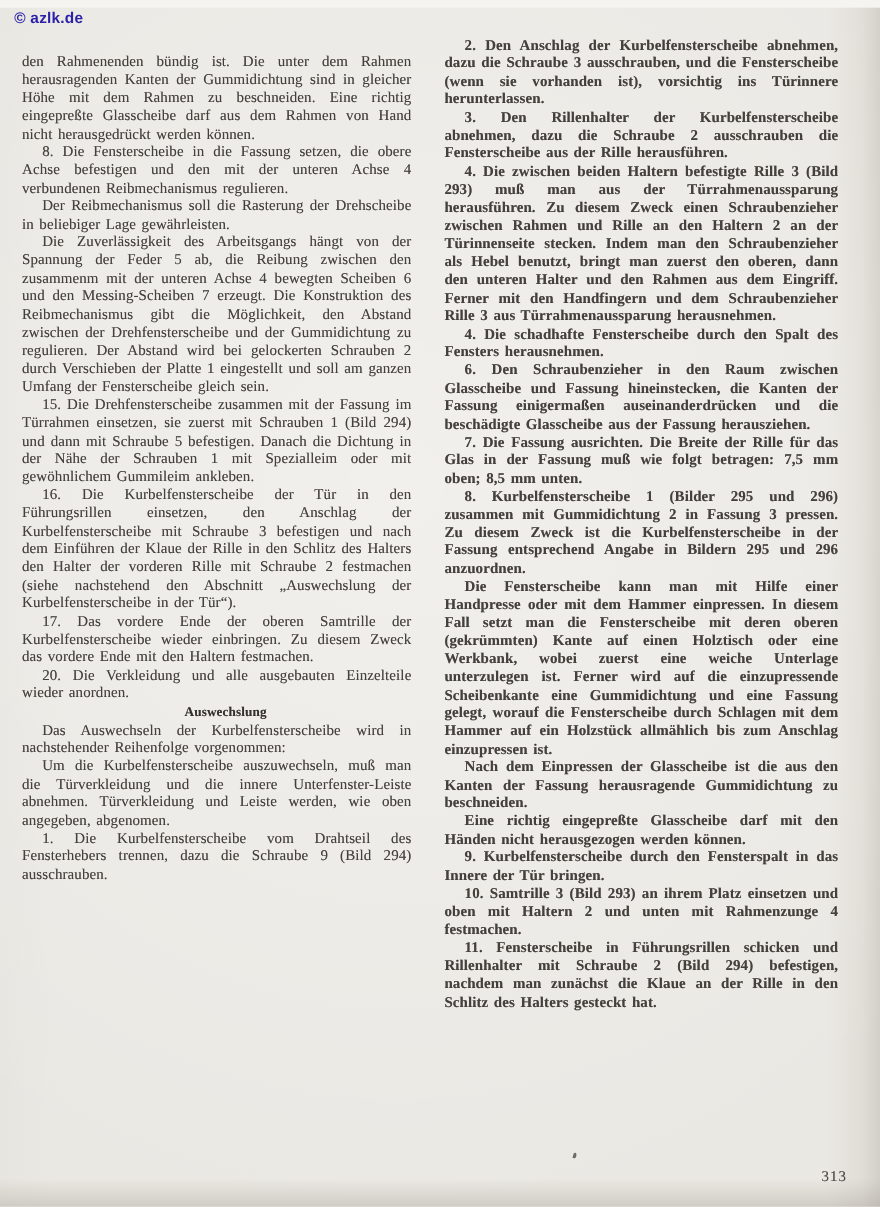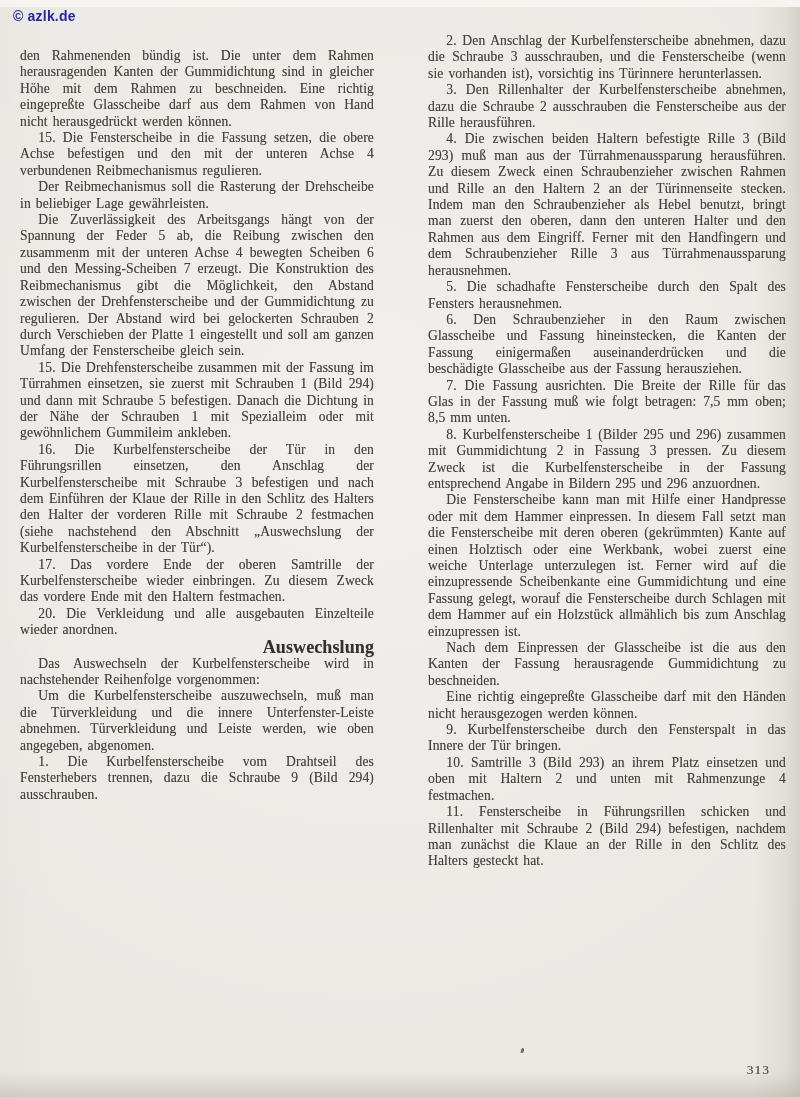--- a/index.html
+++ b/index.html
@@ -45,30 +45,30 @@
   .col {
     position: absolute;
     text-align: justify;
     font-size: 13.6px;
     line-height: 16.4px;
     letter-spacing: 0.1px;
     word-spacing: 1.5px;
     text-shadow: 0 0 0.5px rgba(60,56,50,0.45);
   }
   .col-left  { left: 20px;  top: 48px; width: 354px; }
-  .col-right { left: 428px; top: 33px; width: 358px; }
+  .col-right { left: 404px; top: 33px; width: 358px; font-weight: bold; }
 
   .col p { margin: 0; text-indent: 1.35em; }
   .col p.noindent { text-indent: 0; }
 
   .section-heading {
     margin: 14px 0 17px 0;
-    text-align: right;
+    text-align: center;
     font-weight: 700;
-    font-size: 18px;
+    font-size: 12px;
     line-height: 17px;
     color: #35322e;
     text-indent: 0;
     word-spacing: 3px;
   }
   .section-heading .hl { display: block; }
 
   .page-number {
     position: absolute;
     right: 30px; top: 1038px;
@@ -90,42 +90,42 @@
 </style>
 </head>
 <body>
 
 <div class="page">
 
   <div class="watermark">© azlk.de</div>
 
   <div class="col col-left">
     <p class="noindent">den Rahmenenden bündig ist. Die unter dem Rahmen herausragenden Kanten der Gummidichtung sind in gleicher Höhe mit dem Rahmen zu beschneiden. Eine richtig eingepreßte Glasscheibe darf aus dem Rahmen von Hand nicht herausgedrückt werden können.</p>
-    <p>15. Die Fensterscheibe in die Fassung setzen, die obere Achse befestigen und den mit der unteren Achse 4 verbundenen Reibmechanismus regulieren.</p>
+    <p>8. Die Fensterscheibe in die Fassung setzen, die obere Achse befestigen und den mit der unteren Achse 4 verbundenen Reibmechanismus regulieren.</p>
     <p>Der Reibmechanismus soll die Rasterung der Drehscheibe in beliebiger Lage gewährleisten.</p>
     <p>Die Zuverlässigkeit des Arbeitsgangs hängt von der Spannung der Feder 5 ab, die Reibung zwischen den zusammenm mit der unteren Achse 4 bewegten Scheiben 6 und den Messing-Scheiben 7 erzeugt. Die Konstruktion des Reibmechanismus gibt die Möglichkeit, den Abstand zwischen der Drehfensterscheibe und der Gummidichtung zu regulieren. Der Abstand wird bei gelockerten Schrauben 2 durch Verschieben der Platte 1 eingestellt und soll am ganzen Umfang der Fensterscheibe gleich sein.</p>
     <p>15. Die Drehfensterscheibe zusammen mit der Fassung im Türrahmen einsetzen, sie zuerst mit Schrauben 1 (Bild 294)  und dann mit Schraube 5 befestigen. Danach die  Dichtung in der Nähe der Schrauben 1 mit Spezialleim oder mit gewöhnlichem Gummileim ankleben.</p>
     <p>16. Die Kurbelfensterscheibe der Tür in den Führungsrillen einsetzen, den Anschlag der Kurbelfensterscheibe mit Schraube 3 befestigen und nach dem Einführen der Klaue der Rille in den Schlitz des Halters den Halter der vorderen Rille mit Schraube 2 festmachen  (siehe nachstehend den Abschnitt „Auswechslung der Kurbelfensterscheibe in der Tür“).</p>
     <p>17. Das vordere Ende der oberen Samtrille der Kurbelfensterscheibe wieder einbringen. Zu diesem Zweck das vordere Ende mit den Haltern festmachen.</p>
     <p>20. Die Verkleidung und alle ausgebauten Einzelteile wieder anordnen.</p>
 
     <p class="section-heading">
         <span class="hl">Auswechslung</span>
       </p>
 
     <p>Das Auswechseln der Kurbelfensterscheibe wird in nachstehender Reihenfolge vorgenommen:</p>
     <p>Um die Kurbelfensterscheibe auszuwechseln, muß man die Türverkleidung und die innere Unterfenster-Leiste abnehmen. Türverkleidung und Leiste werden, wie oben angegeben, abgenomen.</p>
     <p>1. Die Kurbelfensterscheibe vom Drahtseil des Fensterhebers trennen, dazu die Schraube 9 (Bild 294) ausschrauben.</p>
   </div>
 
   <div class="col col-right">
     <p>2. Den Anschlag der Kurbelfensterscheibe abnehmen, dazu die Schraube 3 ausschrauben, und die Fensterscheibe (wenn sie vorhanden ist), vorsichtig ins Türinnere herunterlassen.</p>
     <p>3. Den Rillenhalter der Kurbelfensterscheibe abnehmen, dazu die Schraube 2 ausschrauben die Fensterscheibe aus der Rille herausführen.</p>
     <p>4. Die zwischen beiden Haltern befestigte Rille 3 (Bild 293) muß man aus der Türrahmenaussparung herausführen. Zu diesem Zweck einen Schraubenzieher zwischen Rahmen und Rille an den Haltern 2 an der Türinnenseite stecken. Indem man den Schraubenzieher als Hebel benutzt, bringt man zuerst den oberen, dann den unteren Halter und den Rahmen aus dem Eingriff. Ferner mit den Handfingern und dem Schraubenzieher Rille 3 aus Türrahmenaussparung herausnehmen.</p>
-    <p>5. Die schadhafte Fensterscheibe durch den Spalt des Fensters herausnehmen.</p>
+    <p>4. Die schadhafte Fensterscheibe durch den Spalt des Fensters herausnehmen.</p>
     <p>6. Den Schraubenzieher in den Raum zwischen Glasscheibe und Fassung hineinstecken, die Kanten der Fassung einigermaßen auseinanderdrücken und die beschädigte Glasscheibe aus der Fassung herausziehen.</p>
     <p>7. Die Fassung ausrichten. Die Breite der Rille für das Glas in der Fassung muß wie folgt betragen: 7,5 mm oben; 8,5 mm unten.</p>
     <p>8. Kurbelfensterscheibe 1 (Bilder 295 und 296) zusammen mit Gummidichtung 2 in Fassung 3 pressen. Zu diesem Zweck ist die Kurbelfensterscheibe in der Fassung entsprechend Angabe in Bildern 295 und 296 anzuordnen.</p>
     <p>Die Fensterscheibe kann man mit Hilfe einer Handpresse oder mit dem Hammer einpressen. In diesem Fall setzt man die Fensterscheibe mit deren oberen (gekrümmten) Kante auf einen Holztisch oder eine Werkbank, wobei zuerst eine weiche Unterlage unterzulegen ist. Ferner wird auf die einzupressende Scheibenkante eine Gummidichtung und eine Fassung gelegt, worauf die Fensterscheibe durch Schlagen mit dem Hammer auf ein Holzstück allmählich bis zum Anschlag einzupressen ist.</p>
     <p>Nach dem Einpressen der Glasscheibe ist die aus den Kanten der Fassung herausragende Gummidichtung zu beschneiden.</p>
     <p>Eine richtig eingepreßte Glasscheibe darf mit den Händen nicht herausgezogen werden können.</p>
     <p>9. Kurbelfensterscheibe durch den Fensterspalt in das Innere der Tür bringen.</p>
     <p>10. Samtrille 3 (Bild 293) an ihrem Platz einsetzen und oben mit Haltern 2 und unten mit Rahmenzunge 4 festmachen.</p>
     <p>11. Fensterscheibe in Führungsrillen schicken und Rillenhalter mit Schraube 2 (Bild 294) befestigen, nachdem man zunächst die Klaue an der Rille in den Schlitz des Halters gesteckt hat.</p>
   </div>

